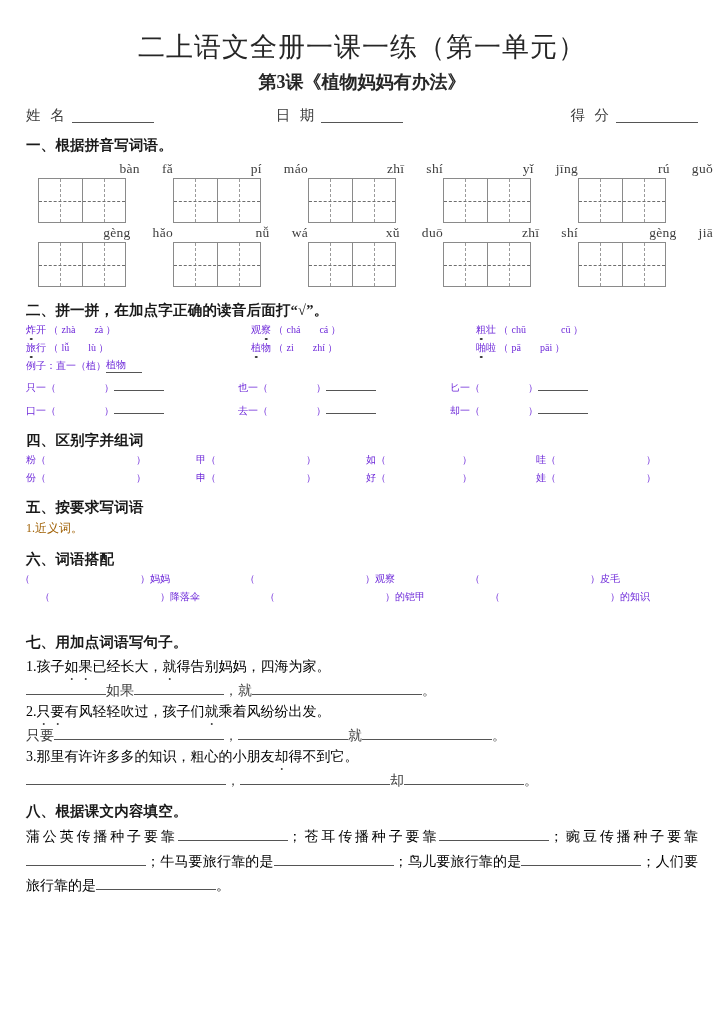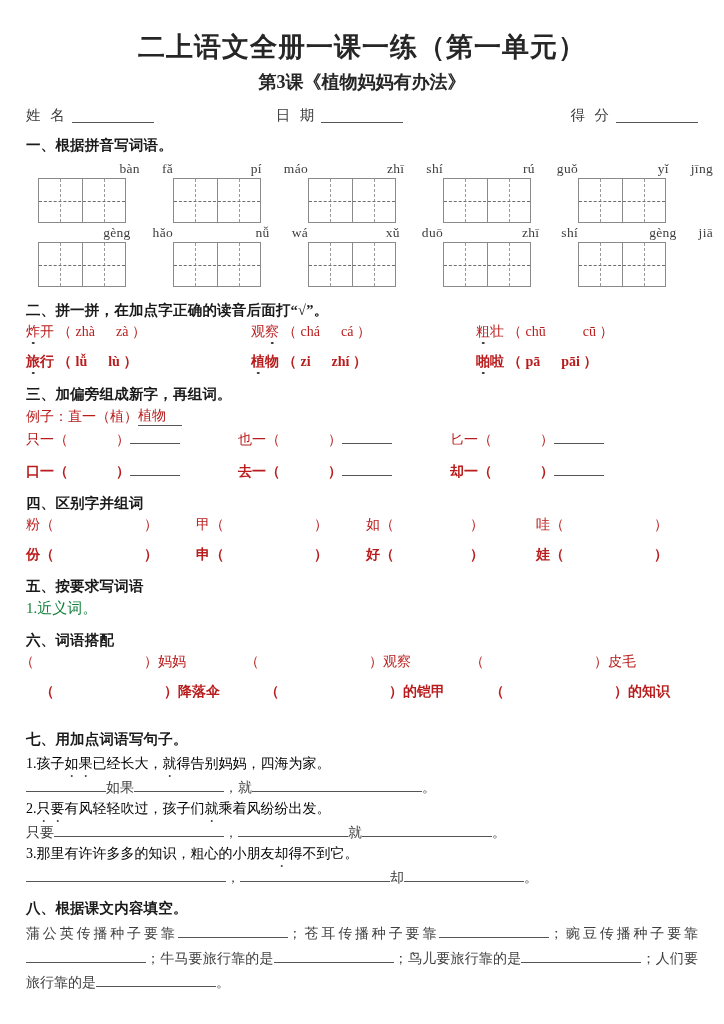--- a/index.html
+++ b/index.html
@@ -20,21 +20,21 @@
     height: 1024px;
     position: relative;
     padding: 0;
     box-sizing: border-box;
   }
 
   
   .doc-title {
     text-align: center;
     font-size: 27px;
-    font-weight: bold;
+    font-weight: normal;
     letter-spacing: 1px;
     color: #262626;
     margin: 30px 0 0 0;
     line-height: 1.3;
     font-family: "Liberation Serif", "DejaVu Serif", serif;
   }
   .doc-subtitle {
     text-align: center;
     font-size: 18px;
     font-weight: bold;
@@ -63,23 +63,23 @@
 
   
   .sec-head {
     font-size: 14.5px;
     font-weight: bold;
     color: #1a1a1a;
     margin: 11px 0 3px 26px;
     letter-spacing: 0.2px;
   }
   .sub-line {
-    font-size: 15px;
+    font-size: 12px;
     margin: 2px 0 0 26px;
-    color: #15803d;
+    color: #a16207;
   }
 
   
   .pin-block { margin: 4px 0 0 0; }
   .pin-row {
     display: flex;
     margin-left: 38px;
     margin-bottom: 0px;
   }
   .pin-cellgroup { width: 135px; }
@@ -121,26 +121,26 @@
     content: "";
     position: absolute;
     left: 0; right: 0;
     top: 50%;
     border-top: 1px dashed #6e6e6e;
   }
 
   
   .row {
     display: flex;
-    font-size: 14px;
+    font-size: 10px;
     margin: 3px 0 0 26px;
-    color: #b91c1c;
+    color: #6d28d9;
     align-items: flex-end;
   }
-  .row.tight { margin-top: 12px; font-weight: bold; }
+  .row.tight { margin-top: 4px; }
 
   .dotted { position: relative; display: inline-block; }
   .dotted::after {
     content: "";
     position: absolute;
     left: 50%;
     bottom: -3px;
     width: 2.5px;
     height: 2.5px;
     background: #3d3d3d;
@@ -184,21 +184,21 @@
   }
   .answer-line {
     font-size: 14px;
     margin: 3px 0 0 26px;
     color: #3d3d3d;
     white-space: nowrap;
   }
   .fill-para {
     font-size: 14px;
     margin: 4px 26px 0 26px;
-    color: #404040;
+    color: #000000;
     line-height: 1.75;
     text-align: justify;
   }
 
   .footer {
     position: absolute;
     bottom: 14px;
     left: 0;
     right: 0;
     text-align: center;
@@ -259,30 +259,30 @@
         <div class="pin-text">
           <span>zhī</span><span class="p2">shí</span>
         </div>
         <div class="tzg">
             <div class="half"></div>
             <div class="half"></div>
           </div>
       </div>
       <div class="pin-cellgroup">
         <div class="pin-text">
+          <span>yǐ</span><span class="p2">jīng</span>
+        </div>
+        <div class="tzg">
+            <div class="half"></div>
+            <div class="half"></div>
+          </div>
+      </div>
+      <div class="pin-cellgroup">
+        <div class="pin-text">
           <span>rú</span><span class="p2">guǒ</span>
-        </div>
-        <div class="tzg">
-            <div class="half"></div>
-            <div class="half"></div>
-          </div>
-      </div>
-      <div class="pin-cellgroup">
-        <div class="pin-text">
-          <span>yǐ</span><span class="p2">jīng</span>
         </div>
         <div class="tzg">
             <div class="half"></div>
             <div class="half"></div>
           </div>
       </div>
     </div>
 
     <div class="pin-row">
       <div class="pin-cellgroup">
@@ -382,21 +382,20 @@
     <div>
       <span class="dotted">啪</span><span>啦</span>
       <span class="paren">（</span>
       <span>pā</span>
       <span class="gap-sm"></span>
       <span>pāi</span>
       <span class="paren">）</span>
     </div>
   </div>
 
-  <div class="sec-head" style="margin-top:14px;">三、加偏旁组成新字，再组词。</div>
 
   <div class="row">
     <span>例子：</span>
     <span>直一</span>
     <span>（植）</span>
     <span class="uline">植物</span>
   </div>
 
   <div class="row">
     <div class="cell-w-1">

